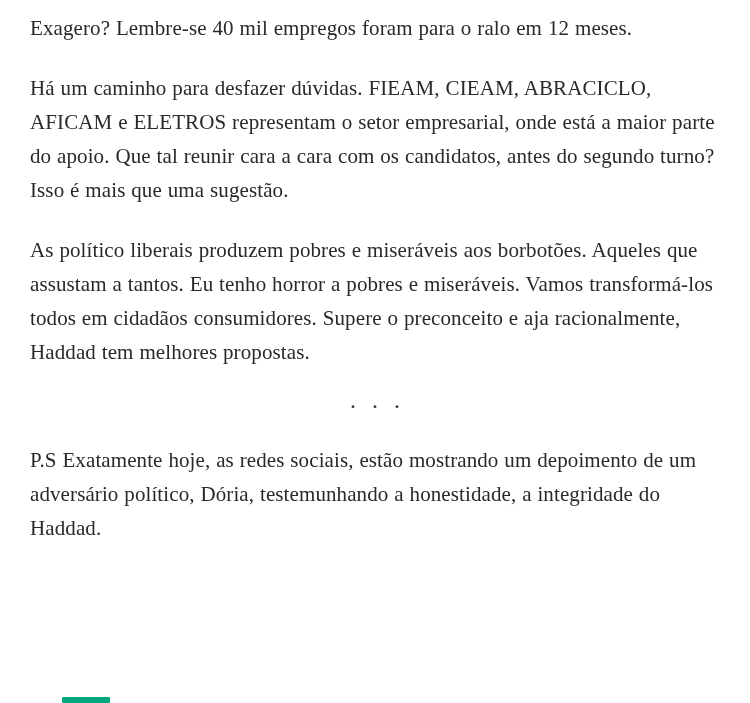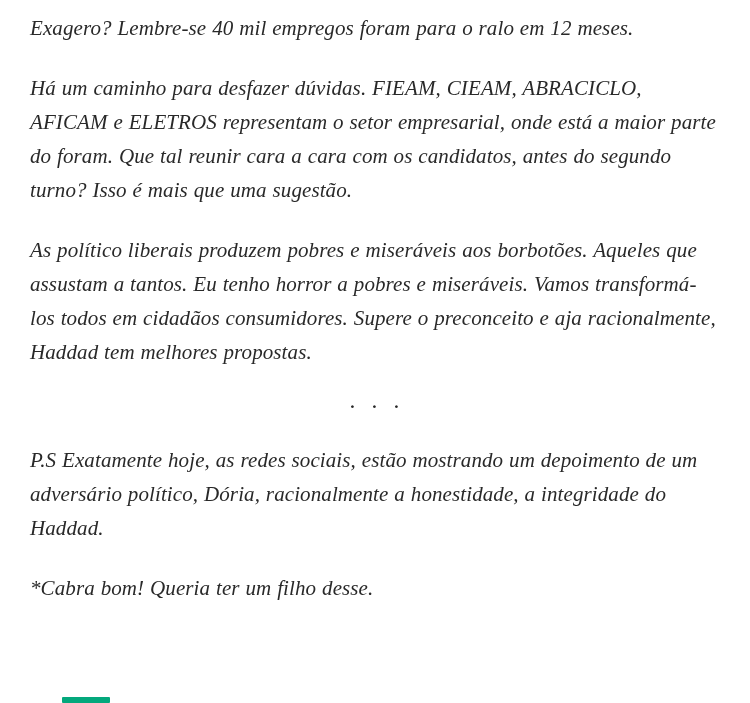--- a/index.html
+++ b/index.html
@@ -1,15 +1,15 @@
 <!DOCTYPE html>
 <html><head>
 <meta charset="utf-8">
 <style>
-  * { margin: 0; padding: 0; box-sizing: border-box; font-style: italic; }
+  * { margin: 0; padding: 0; box-sizing: border-box; }
   html, body {
     width: 750px;
     height: 703px;
     background: #ffffff;
     overflow: hidden;
   }
   .article {
     position: relative;
     width: 750px;
     height: 703px;
@@ -43,25 +43,24 @@
     height: 6px;
     border-radius: 1px;
   }
 </style>
 </head>
 <body style="background: rgb(255, 255, 255);">
 
 <div class="article" style="color: rgb(41, 41, 41);">
   <p>Exagero? Lembre-se 40 mil empregos foram para o ralo em 12 meses.</p>
 
-  <p>Há um caminho para desfazer dúvidas. FIEAM, CIEAM, ABRACICLO, AFICAM e ELETROS representam o setor empresarial, onde está a maior parte do foram. Que tal reunir cara a cara com os candidatos, antes do segundo turno? Isso é mais que uma sugestão.</p>
+  <p>Há um caminho para desfazer dúvidas. FIEAM, CIEAM, ABRACICLO, AFICAM e ELETROS representam o setor empresarial, onde está a maior parte do apoio. Que tal reunir cara a cara com os candidatos, antes do segundo turno? Isso é mais que uma sugestão.</p>
 
   <p>As político liberais produzem pobres e miseráveis aos borbotões. Aqueles que assustam a tantos. Eu tenho horror a pobres e miseráveis. Vamos transformá-los todos em cidadãos consumidores. Supere o preconceito e aja racionalmente, Haddad tem melhores propostas.</p>
 
 
   <div class="divider">...</div>
 
-  <p>P.S Exatamente hoje, as redes sociais, estão mostrando um depoimento de um adversário político, Dória, racionalmente a honestidade, a integridade do Haddad.</p>
+  <p>P.S Exatamente hoje, as redes sociais, estão mostrando um depoimento de um adversário político, Dória, testemunhando a honestidade, a integridade do Haddad.</p>
 
-  <p>*Cabra bom! Queria ter um filho desse.</p>
 
   <div class="bottom-fragment" style="background: rgb(3, 168, 124);"></div>
 </div>
 
 </body></html>

